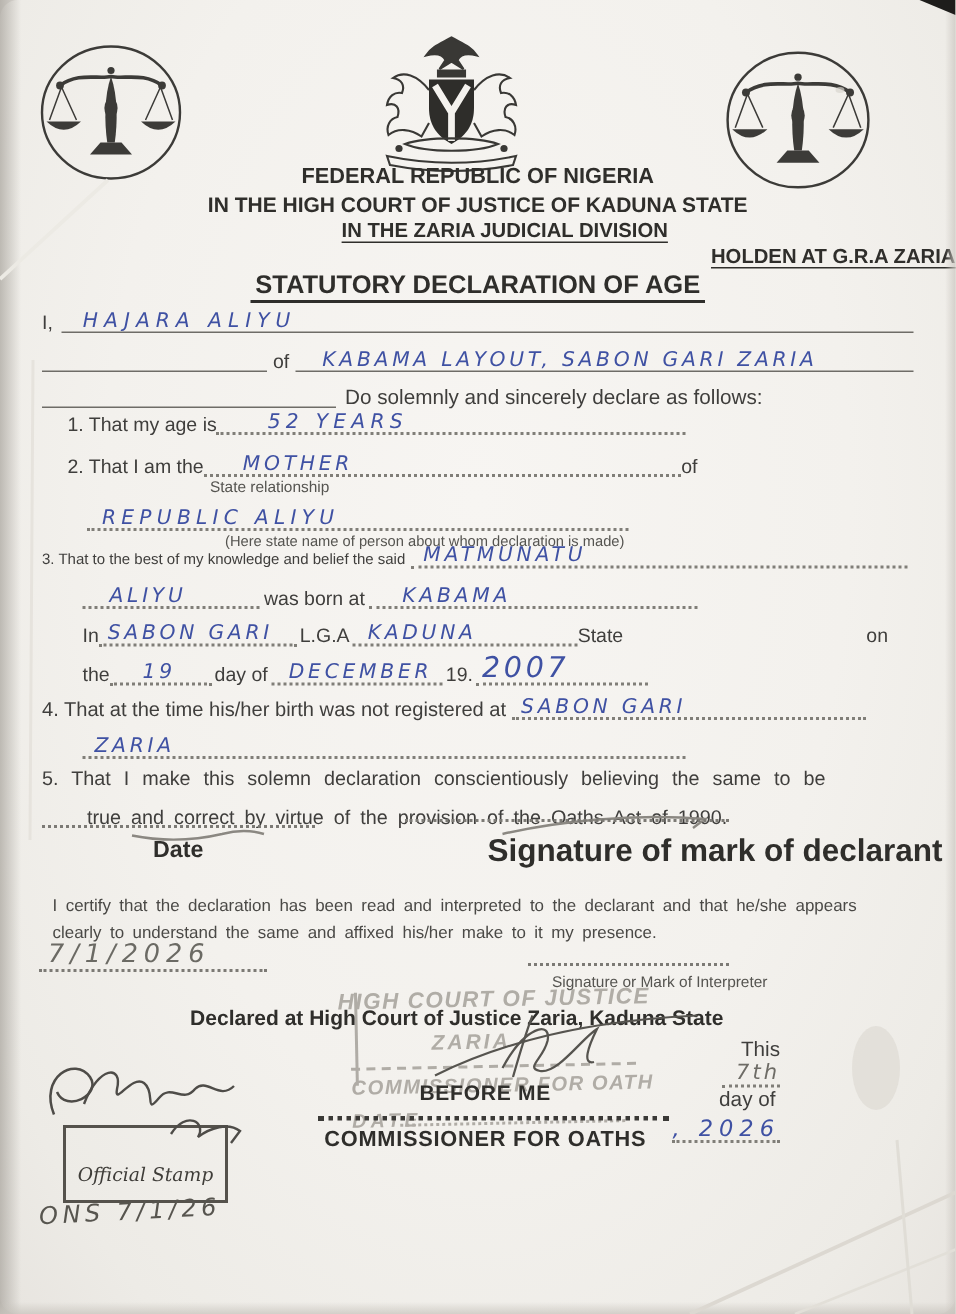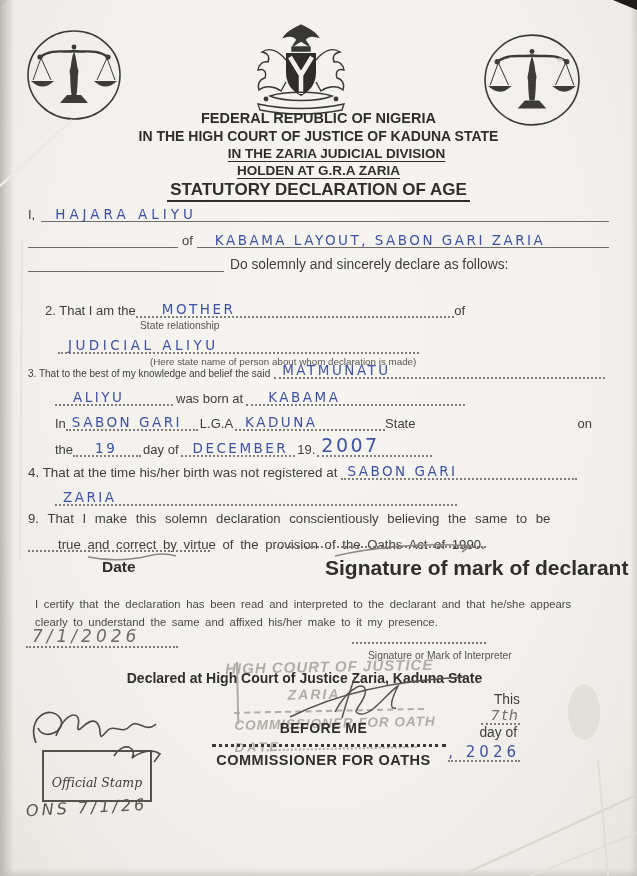--- a/index.html
+++ b/index.html
@@ -2,21 +2,21 @@
 <html><head>
 <meta charset="utf-8">
 <style>
   html,body{margin:0;padding:0;}
   body{width:637px;height:876px;position:relative;font-family:"Liberation Sans",sans-serif;background:#dddad5;overflow:hidden;}
   .paper{position:absolute;inset:0;background:radial-gradient(ellipse at 50% 38%, #f7f5f2 0%, #f3f1ed 55%, #edebe6 85%, #e7e4df 100%);border-radius:12px;}
   .p{color:#3f3e3c;font-size:13px;white-space:nowrap;}
   .line{position:absolute;display:flex;align-items:flex-end;font-size:13px;color:#3f3e3c;}
   .fill{flex:1;border-bottom:2px dotted #807e78;display:flex;align-items:flex-end;min-width:0;}
   .sfill{flex:1;border-bottom:1.4px solid #6e6c67;display:flex;align-items:flex-end;min-width:0;}
-  .hw{font-family:"DejaVu Sans",sans-serif;color:#3f51a3;font-size:13.5px;letter-spacing:2.5px;white-space:nowrap;position:relative;top:1px;}
+  .hw{font-family:"DejaVu Sans",sans-serif;font-style:italic;color:#3f51a3;font-size:13.5px;letter-spacing:2.5px;white-space:nowrap;position:relative;top:1px;}
   .pc{font-family:"DejaVu Sans",sans-serif;font-style:italic;color:#6e6c66;letter-spacing:2px;white-space:nowrap;}
   .hint{position:absolute;font-size:10.3px;color:#555450;white-space:nowrap;}
   .hdr{position:absolute;left:0;right:0;text-align:center;font-weight:bold;color:#2f2e2b;white-space:nowrap;}
   .u{text-decoration:underline;text-underline-offset:3px;}
   .dotline{position:absolute;border-bottom:2px dotted #7c7a75;}
   .boldlbl{position:absolute;font-weight:bold;color:#2f2e2b;white-space:nowrap;}
   .stamp{position:absolute;left:196px;top:658px;width:256px;height:104px;transform:rotate(-1.2deg);color:#a09c95;opacity:.8;font-style:italic;font-weight:bold;pointer-events:none;}
   .stamp .srow{position:absolute;white-space:nowrap;letter-spacing:1px;}
   .edge{position:absolute;pointer-events:none;}
   svg{display:block;}
@@ -67,54 +67,60 @@
     <path d="M36 77 L64 77 L57 69 L43 69 Z" fill="#3c3b38"></path>
     <path d="M17 32 L9 54 M17 32 L27 54" stroke="#3c3b38" stroke-width="1"></path>
     <path d="M7 55 L30 55 Q18.5 66 7 55 Z" fill="#3c3b38"></path>
     <path d="M83 32 L73 54 M83 32 L91 54" stroke="#3c3b38" stroke-width="1"></path>
     <path d="M70 55 L93 55 Q81.5 66 70 55 Z" fill="#3c3b38"></path>
   </svg>
 
   <div class="hdr" style="top:110px;font-size:14.5px;">FEDERAL REPUBLIC OF NIGERIA</div>
   <div class="hdr" style="top:128px;font-size:14px;">IN THE HIGH COURT OF JUSTICE OF KADUNA STATE</div>
   <div class="hdr" style="top:146px;font-size:13.5px;margin-left:36px;"><span class="u">IN THE ZARIA JUDICIAL DIVISION</span></div>
-  <div class="hdr" style="top:163px;font-size:13.5px;"><span class="u">HOLDEN AT G.R.A ZARIA</span></div>
+  <div class="hdr" style="top:163px;font-size:13.5px;text-align:right;"><span class="u">HOLDEN AT G.R.A ZARIA</span></div>
   <div class="hdr" style="top:180px;font-size:17px;"><span style="border-bottom:2px solid #2f2e2b;padding:13px 3px 1px;">STATUTORY DECLARATION OF AGE</span></div>
 
   <div class="line" style="top:198px;left:28px;right:28px;height:24px;">
     <span class="p">I,</span>
     <span class="sfill" style="margin-left:6px;">
         <span class="hw" style="padding-left:14px;letter-spacing:4px;">HAJARA ALIYU</span>
       </span>
   </div>
   <div class="line" style="top:224px;left:28px;right:28px;height:24px;">
     <span class="sfill" style="max-width:150px;"></span>
     <span class="p" style="margin:0 4px;">of</span>
     <span class="sfill">
         <span class="hw" style="padding-left:18px;">KABAMA LAYOUT, SABON GARI ZARIA</span>
       </span>
   </div>
   <div class="line" style="top:248px;left:28px;right:30px;height:24px;">
     <span class="sfill" style="max-width:196px;"></span>
     <span class="p" style="margin-left:6px;font-size:13.8px;">Do solemnly and sincerely declare as follows:</span>
   </div>
 
+  <div class="line" style="top:266px;left:45px;right:180px;height:24px;">
+    <span class="p">1. That my age is</span>
+    <span class="fill">
+        <span class="hw" style="padding-left:34px;letter-spacing:3.5px;">52 YEARS</span>
+      </span>
+  </div>
 
   <div class="line" style="top:294px;left:45px;right:172px;height:24px;">
     <span class="p">2. That I am the</span>
     <span class="fill">
         <span class="hw" style="padding-left:26px;">MOTHER</span>
       </span>
     <span class="p">of</span>
   </div>
   <div class="hint" style="top:320px;left:140px;">State relationship</div>
 
   <div class="line" style="top:330px;left:58px;right:218px;height:24px;">
     <span class="fill">
-        <span class="hw" style="padding-left:10px;letter-spacing:3.5px;">JUDICIAL ALIYU</span>
+        <span class="hw" style="padding-left:10px;letter-spacing:3.5px;">REPUBLIC ALIYU</span>
       </span>
   </div>
   <div class="hint" style="top:356px;left:150px;font-size:9.8px;">(Here state name of person about whom declaration is made)</div>
 
   <div class="line" style="top:355px;left:28px;right:32px;height:24px;">
     <span class="p" style="font-size:10px;">3. That to the best of my knowledge and belief the said</span>
     <span class="fill" style="margin-left:4px;">
         <span class="hw" style="padding-left:8px;">MATMUNATU</span>
       </span>
   </div>
@@ -161,21 +167,21 @@
         <span class="hw" style="padding-left:6px;">SABON GARI</span>
       </span>
   </div>
   <div class="line" style="top:482px;left:55px;right:180px;height:24px;">
     <span class="fill">
         <span class="hw" style="padding-left:8px;">ZARIA</span>
       </span>
   </div>
 
   <div class="line" style="top:504px;left:28px;right:34px;height:22px;">
-    <span class="p" style="word-spacing:5px;font-size:13.2px;">9. That I make this solemn declaration conscientiously believing the same to be</span>
+    <span class="p" style="word-spacing:5px;font-size:13.2px;">5. That I make this solemn declaration conscientiously believing the same to be</span>
   </div>
   <div class="line" style="top:530px;left:58px;right:34px;height:22px;">
     <span class="p" style="word-spacing:3px;font-size:13.2px;">true and correct by virtue of the provision of the Oaths Act of 1990.</span>
   </div>
 
   <svg class="edge" style="left:0;top:540px;" width="637" height="30" viewBox="0 0 637 30">
     <path d="M88 17 Q118 23 148 16 Q163 12 176 16" fill="none" stroke="#8b8882" stroke-width="1.6"></path>
     <path d="M335 16 C370 8 420 2 470 6 L462 12" fill="none" stroke="#8b8882" stroke-width="1.6"></path>
   </svg>
 

